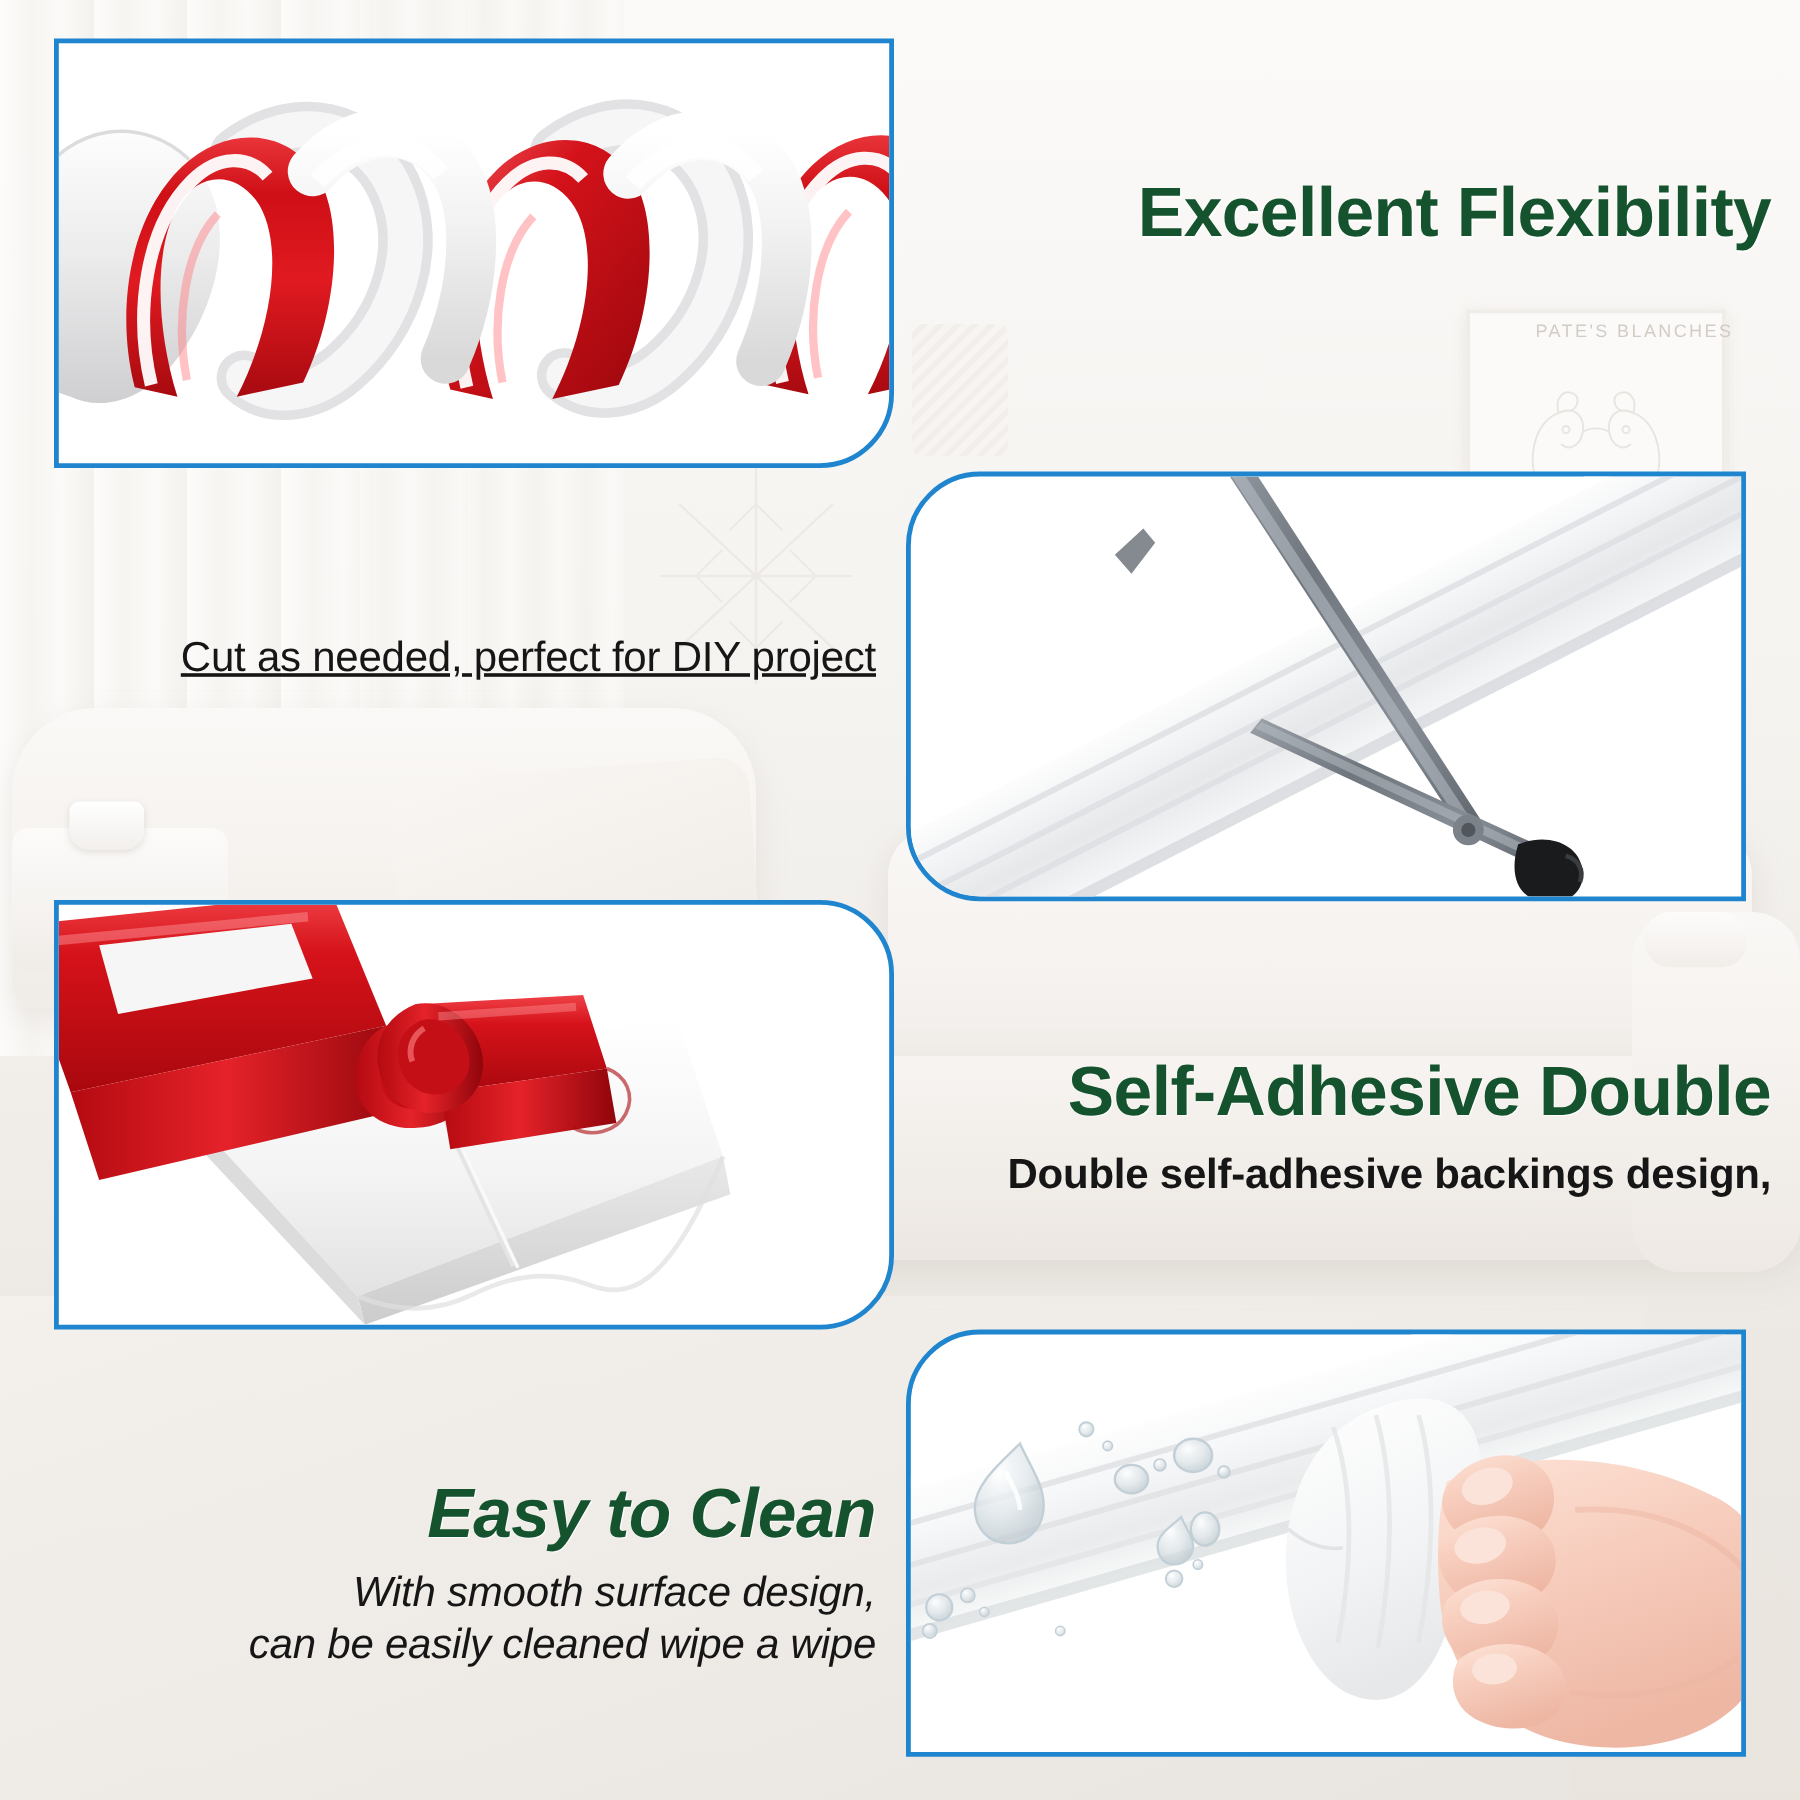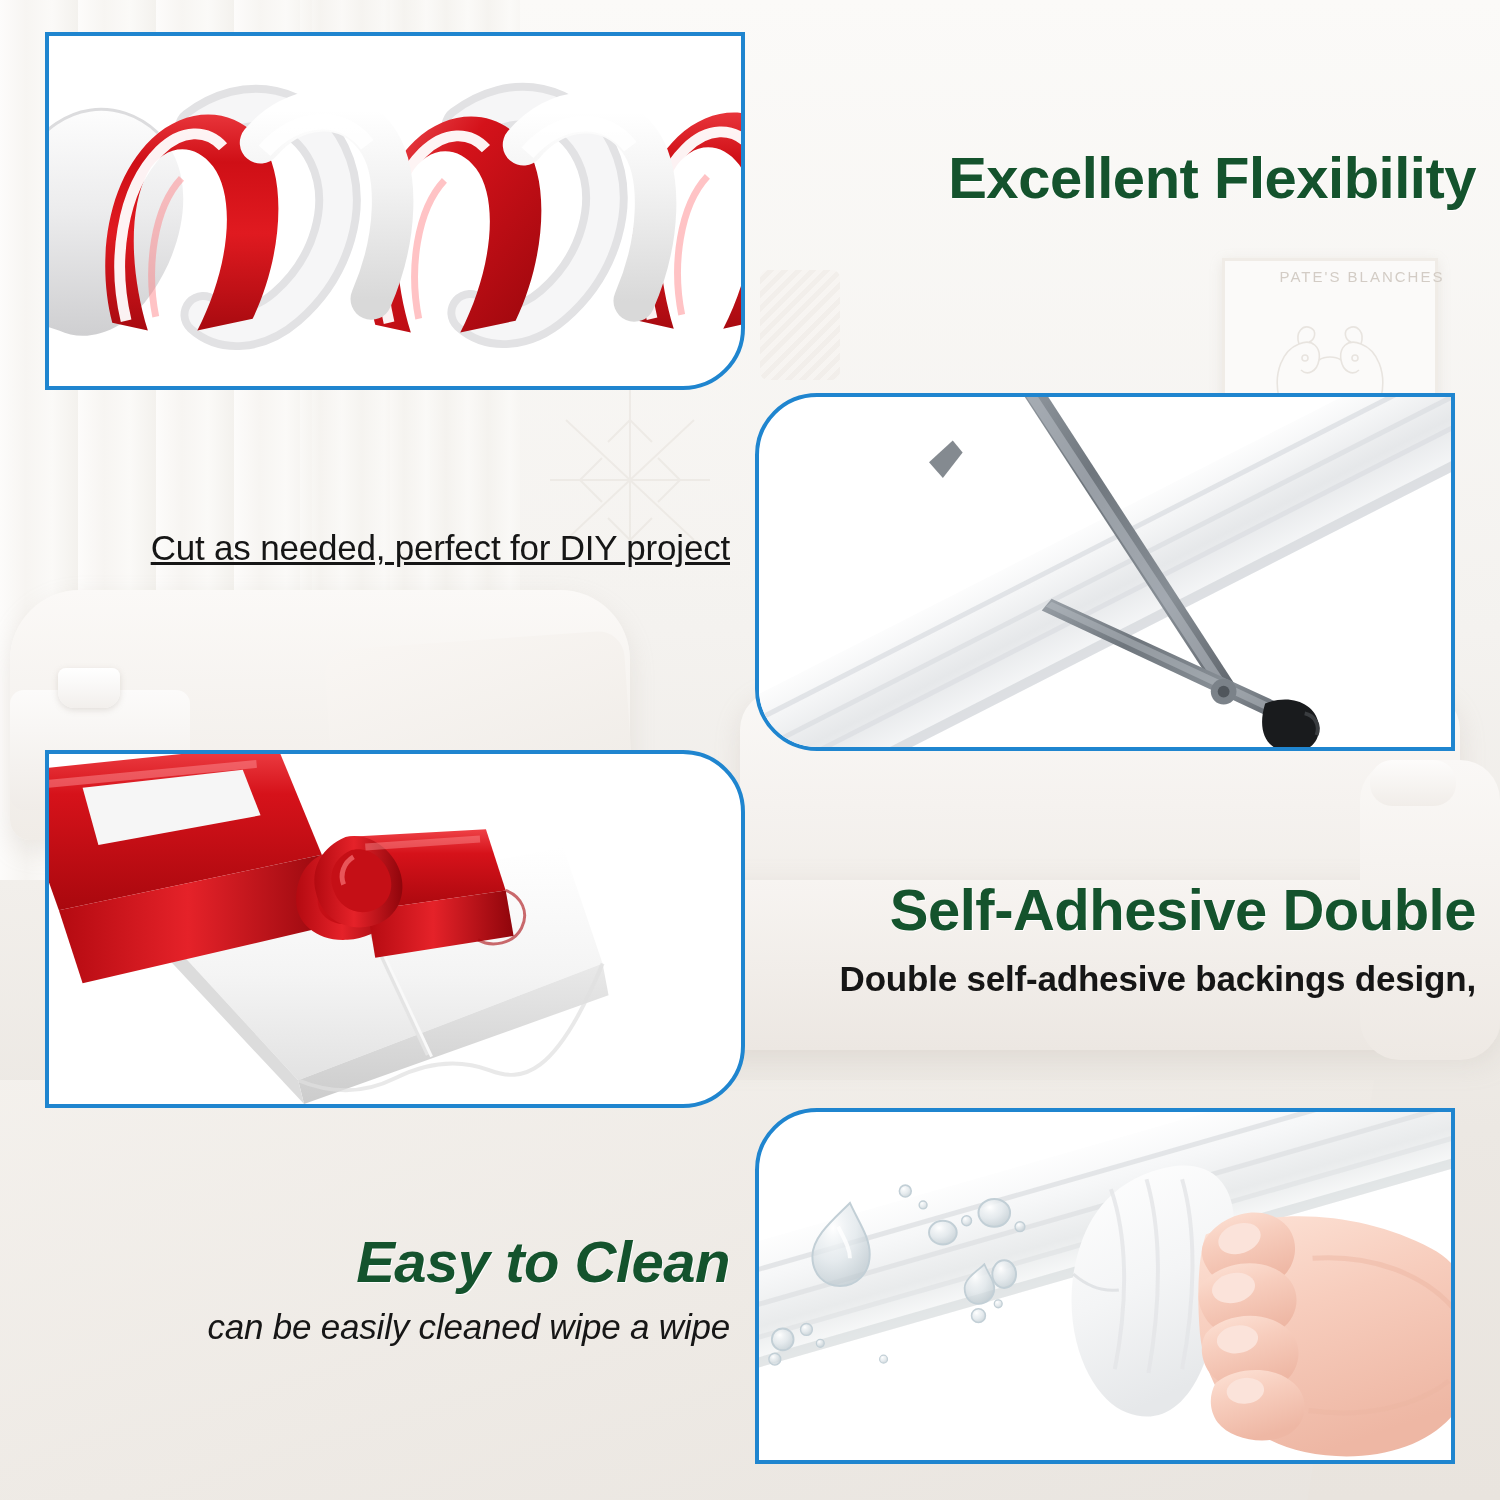--- a/index.html
+++ b/index.html
@@ -393,14 +393,15 @@
 
 <div class="txt t3">
   <div class="head">Self-Adhesive Double</div>
   <div class="head-gap"></div>
   <div class="sub">Double self-adhesive backings design,</div>
 </div>
 
 <div class="txt t4">
   <div class="head">Easy to Clean</div>
   <div class="head-gap-s"></div>
+  <div class="sub">With smooth surface design,</div>
   <div class="sub">can be easily cleaned wipe a wipe</div>
 </div>
 
 </body></html>

